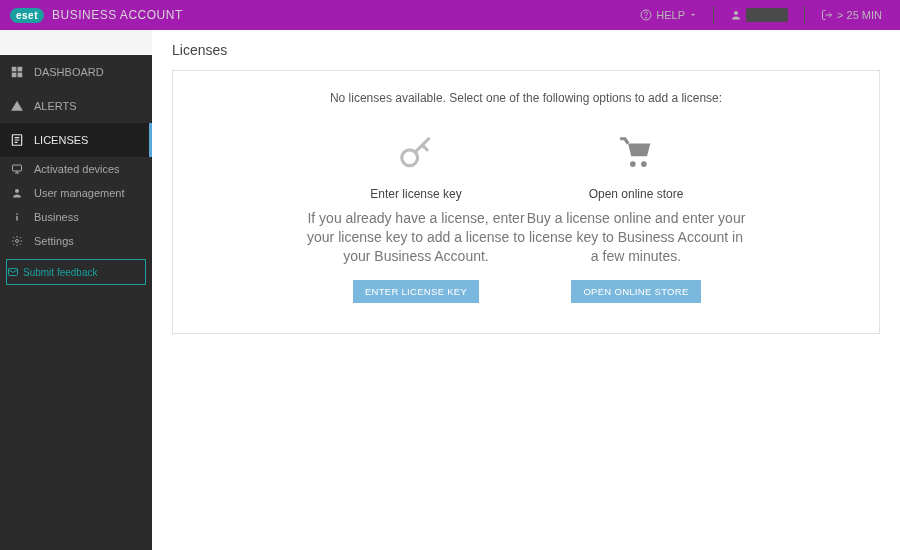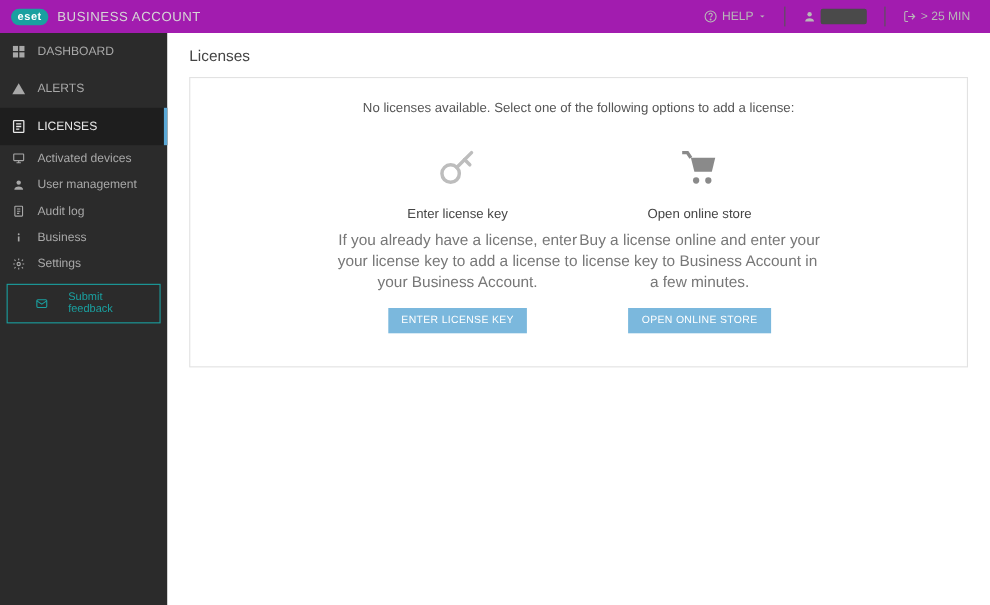--- a/index.html
+++ b/index.html
@@ -41,20 +41,21 @@
   
   .body { display: flex; height: calc(100% - 30px); }
   .sidebar {
     width: 152px;
     background: #2b2b2b;
     color: #a8a8a8;
     display: flex;
     flex-direction: column;
     font-size: 11px;
     position: relative;
+    margin-top: 25px;
   }
   .side-item {
     display: flex;
     align-items: center;
     gap: 10px;
     padding: 8px 10px;
     cursor: pointer;
     color: #a8a8a8;
   }
   .side-item.major { height: 34px; text-transform: uppercase; }
@@ -63,22 +64,22 @@
   .side-item.active::after {
     content: ""; position: absolute; right: 0; top: 0; bottom: 0; width: 3px; background: #5aa8d6;
   }
   .side-icon { width: 14px; display: flex; justify-content: center; align-items: center; }
   .feedback-box {
     margin: 6px;
     border: 1px solid #1aa0a0;
     color: #1aa0a0;
     display: flex;
     align-items: center;
-    gap: 18px;
-    padding: 6px 25px;
+    gap: 4px;
+    padding: 6px 0;
     font-size: 10px;
     cursor: pointer;
   }
   
   .main {
     flex: 1;
     background: #fff;
     display: flex;
     flex-direction: column;
     padding: 12px 20px;
@@ -217,29 +218,20 @@
       <span>Activated devices</span>
     </div>
     <div class="side-item minor">
       <span class="side-icon">
         <svg width="12" height="12" viewBox="0 0 24 24" fill="#a8a8a8">
             <circle cx="12" cy="8" r="4"></circle>
             <path d="M4 21c0-4 4-6 8-6s8 2 8 6z"></path>
           </svg>
       </span>
       <span>User management</span>
-    </div>
-    <div class="side-item minor">
-      <span class="side-icon">
-        <svg width="12" height="12" viewBox="0 0 24 24" fill="none" stroke="#a8a8a8" stroke-width="2">
-            <rect x="5" y="3" width="14" height="18" rx="1"></rect>
-            <path d="M9 8h6M9 12h6M9 16h4"></path>
-          </svg>
-      </span>
-      <span>Audit log</span>
     </div>
     <div class="side-item minor">
       <span class="side-icon">
         <svg width="12" height="12" viewBox="0 0 24 24" fill="#a8a8a8">
             <rect x="10.5" y="10" width="3" height="9"></rect>
             <circle cx="12" cy="6" r="1.7"></circle>
           </svg>
       </span>
       <span>Business</span>
     </div>

